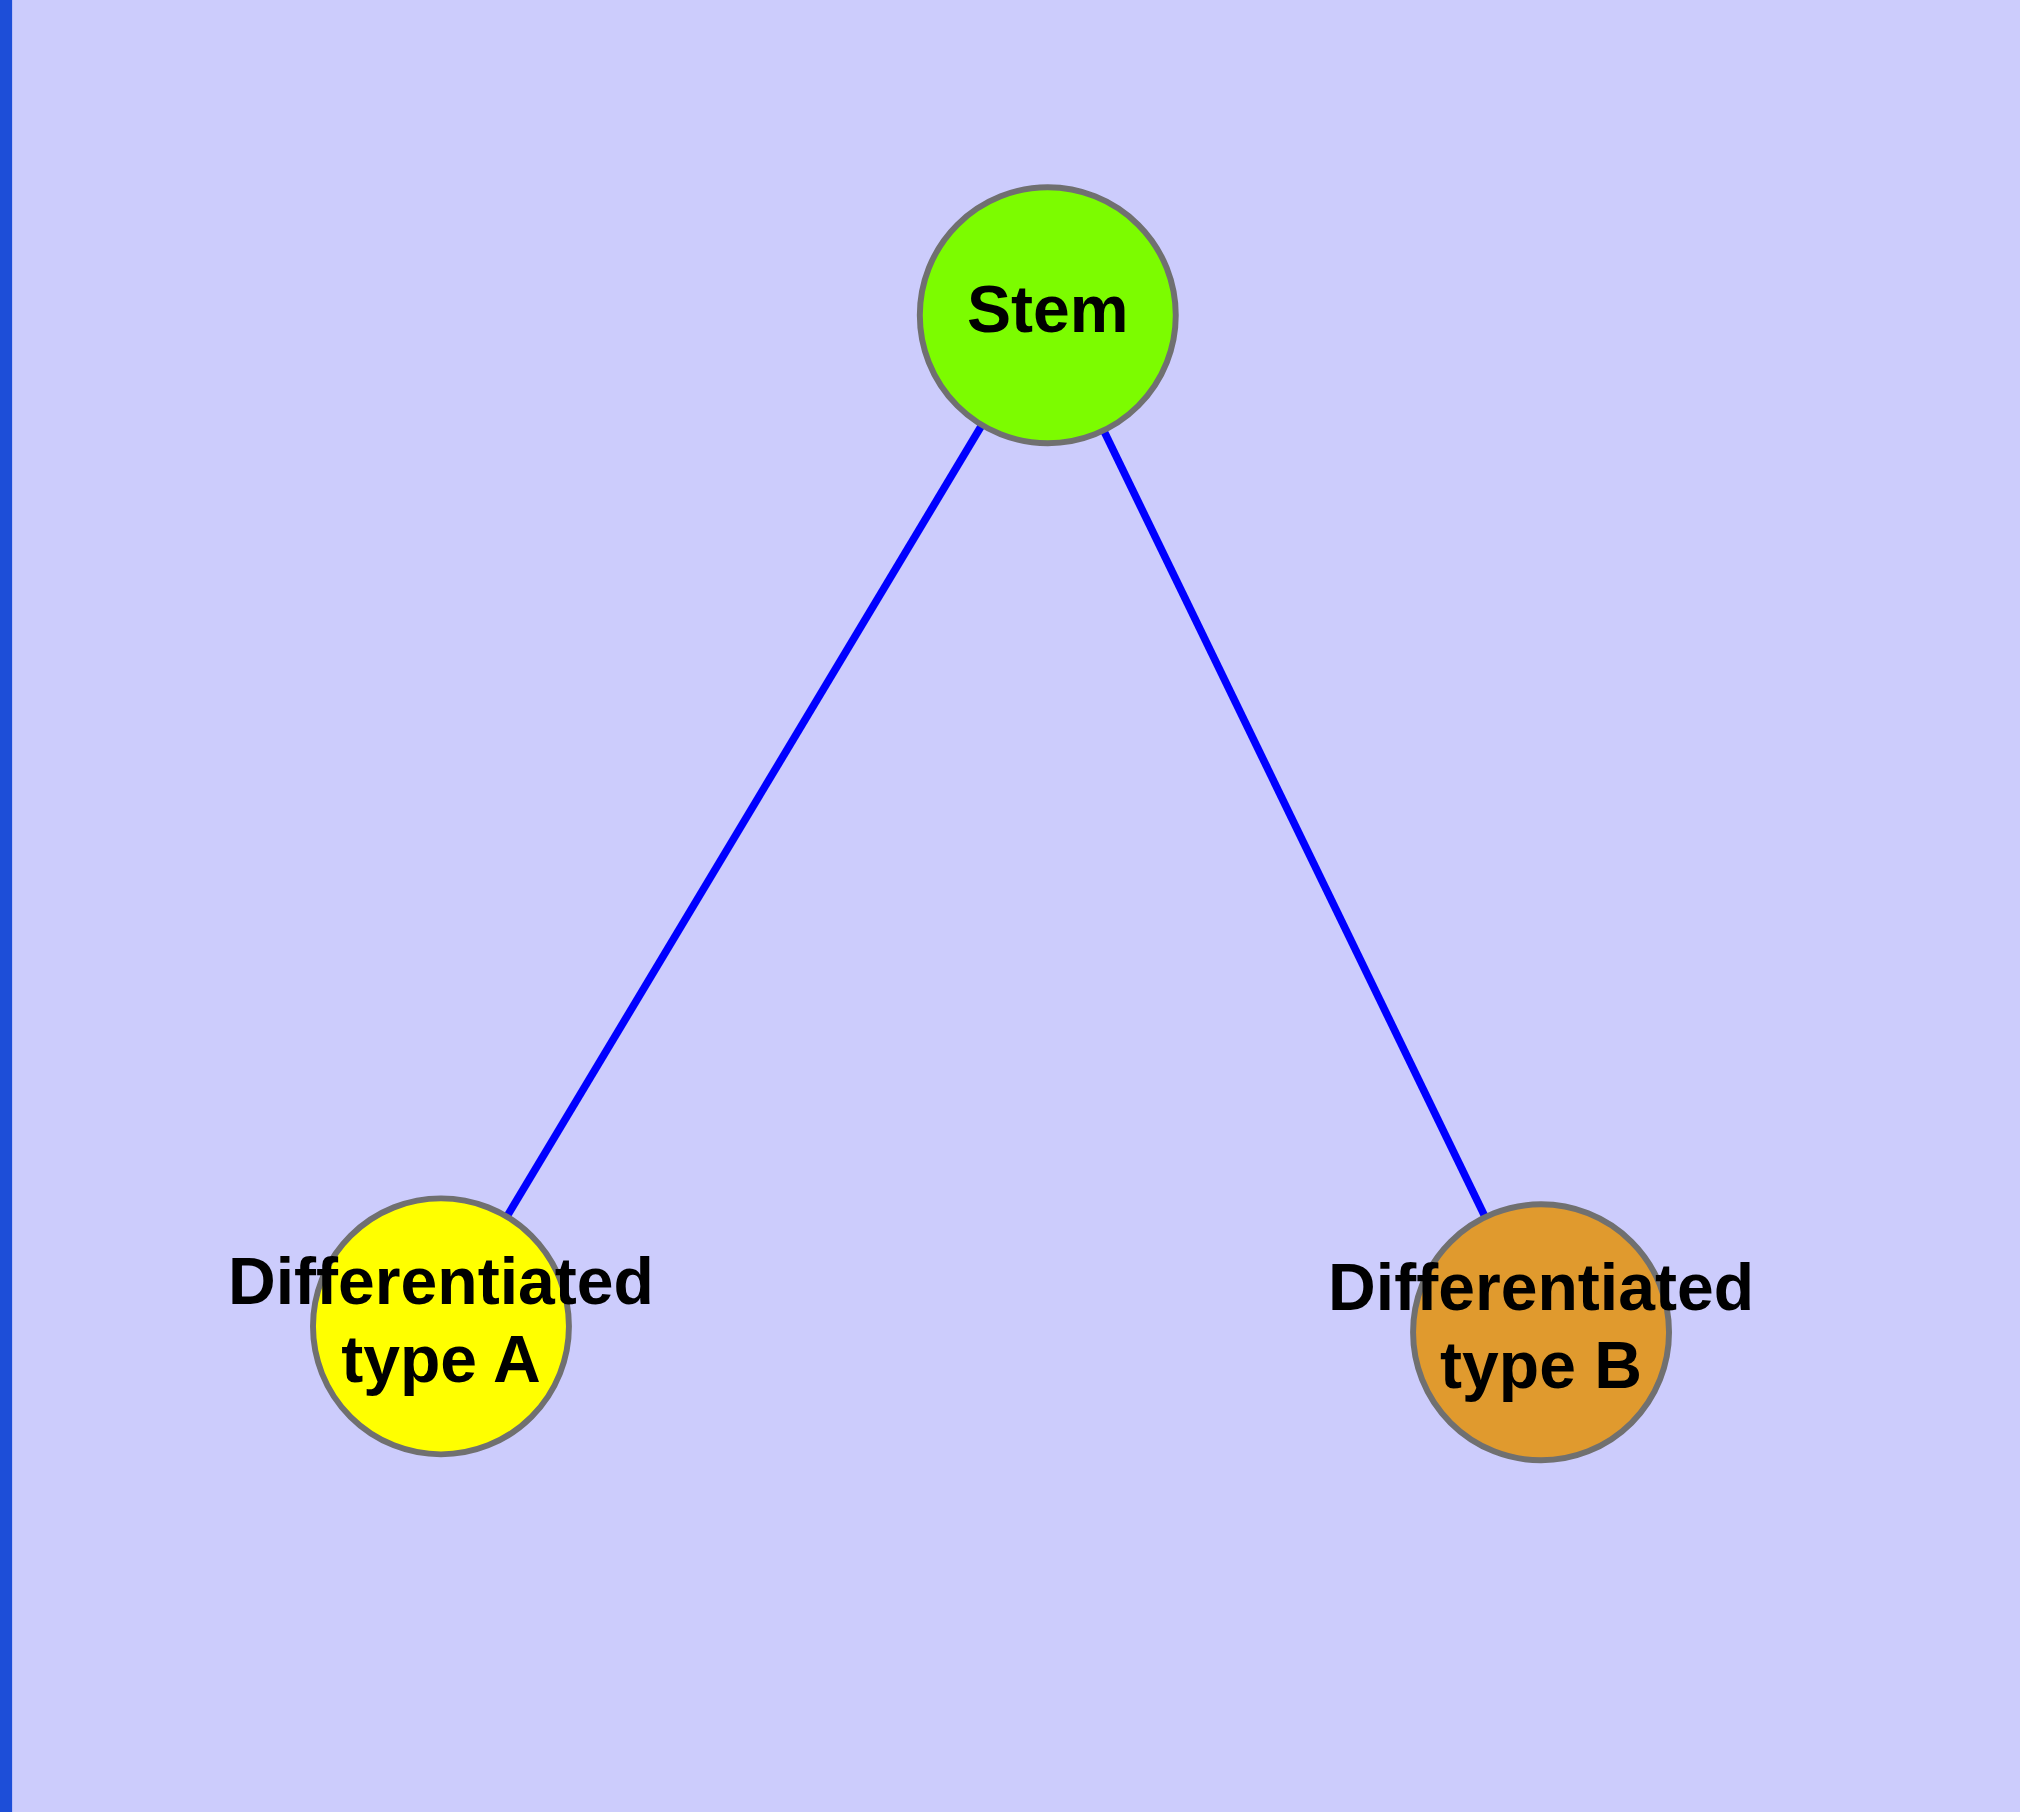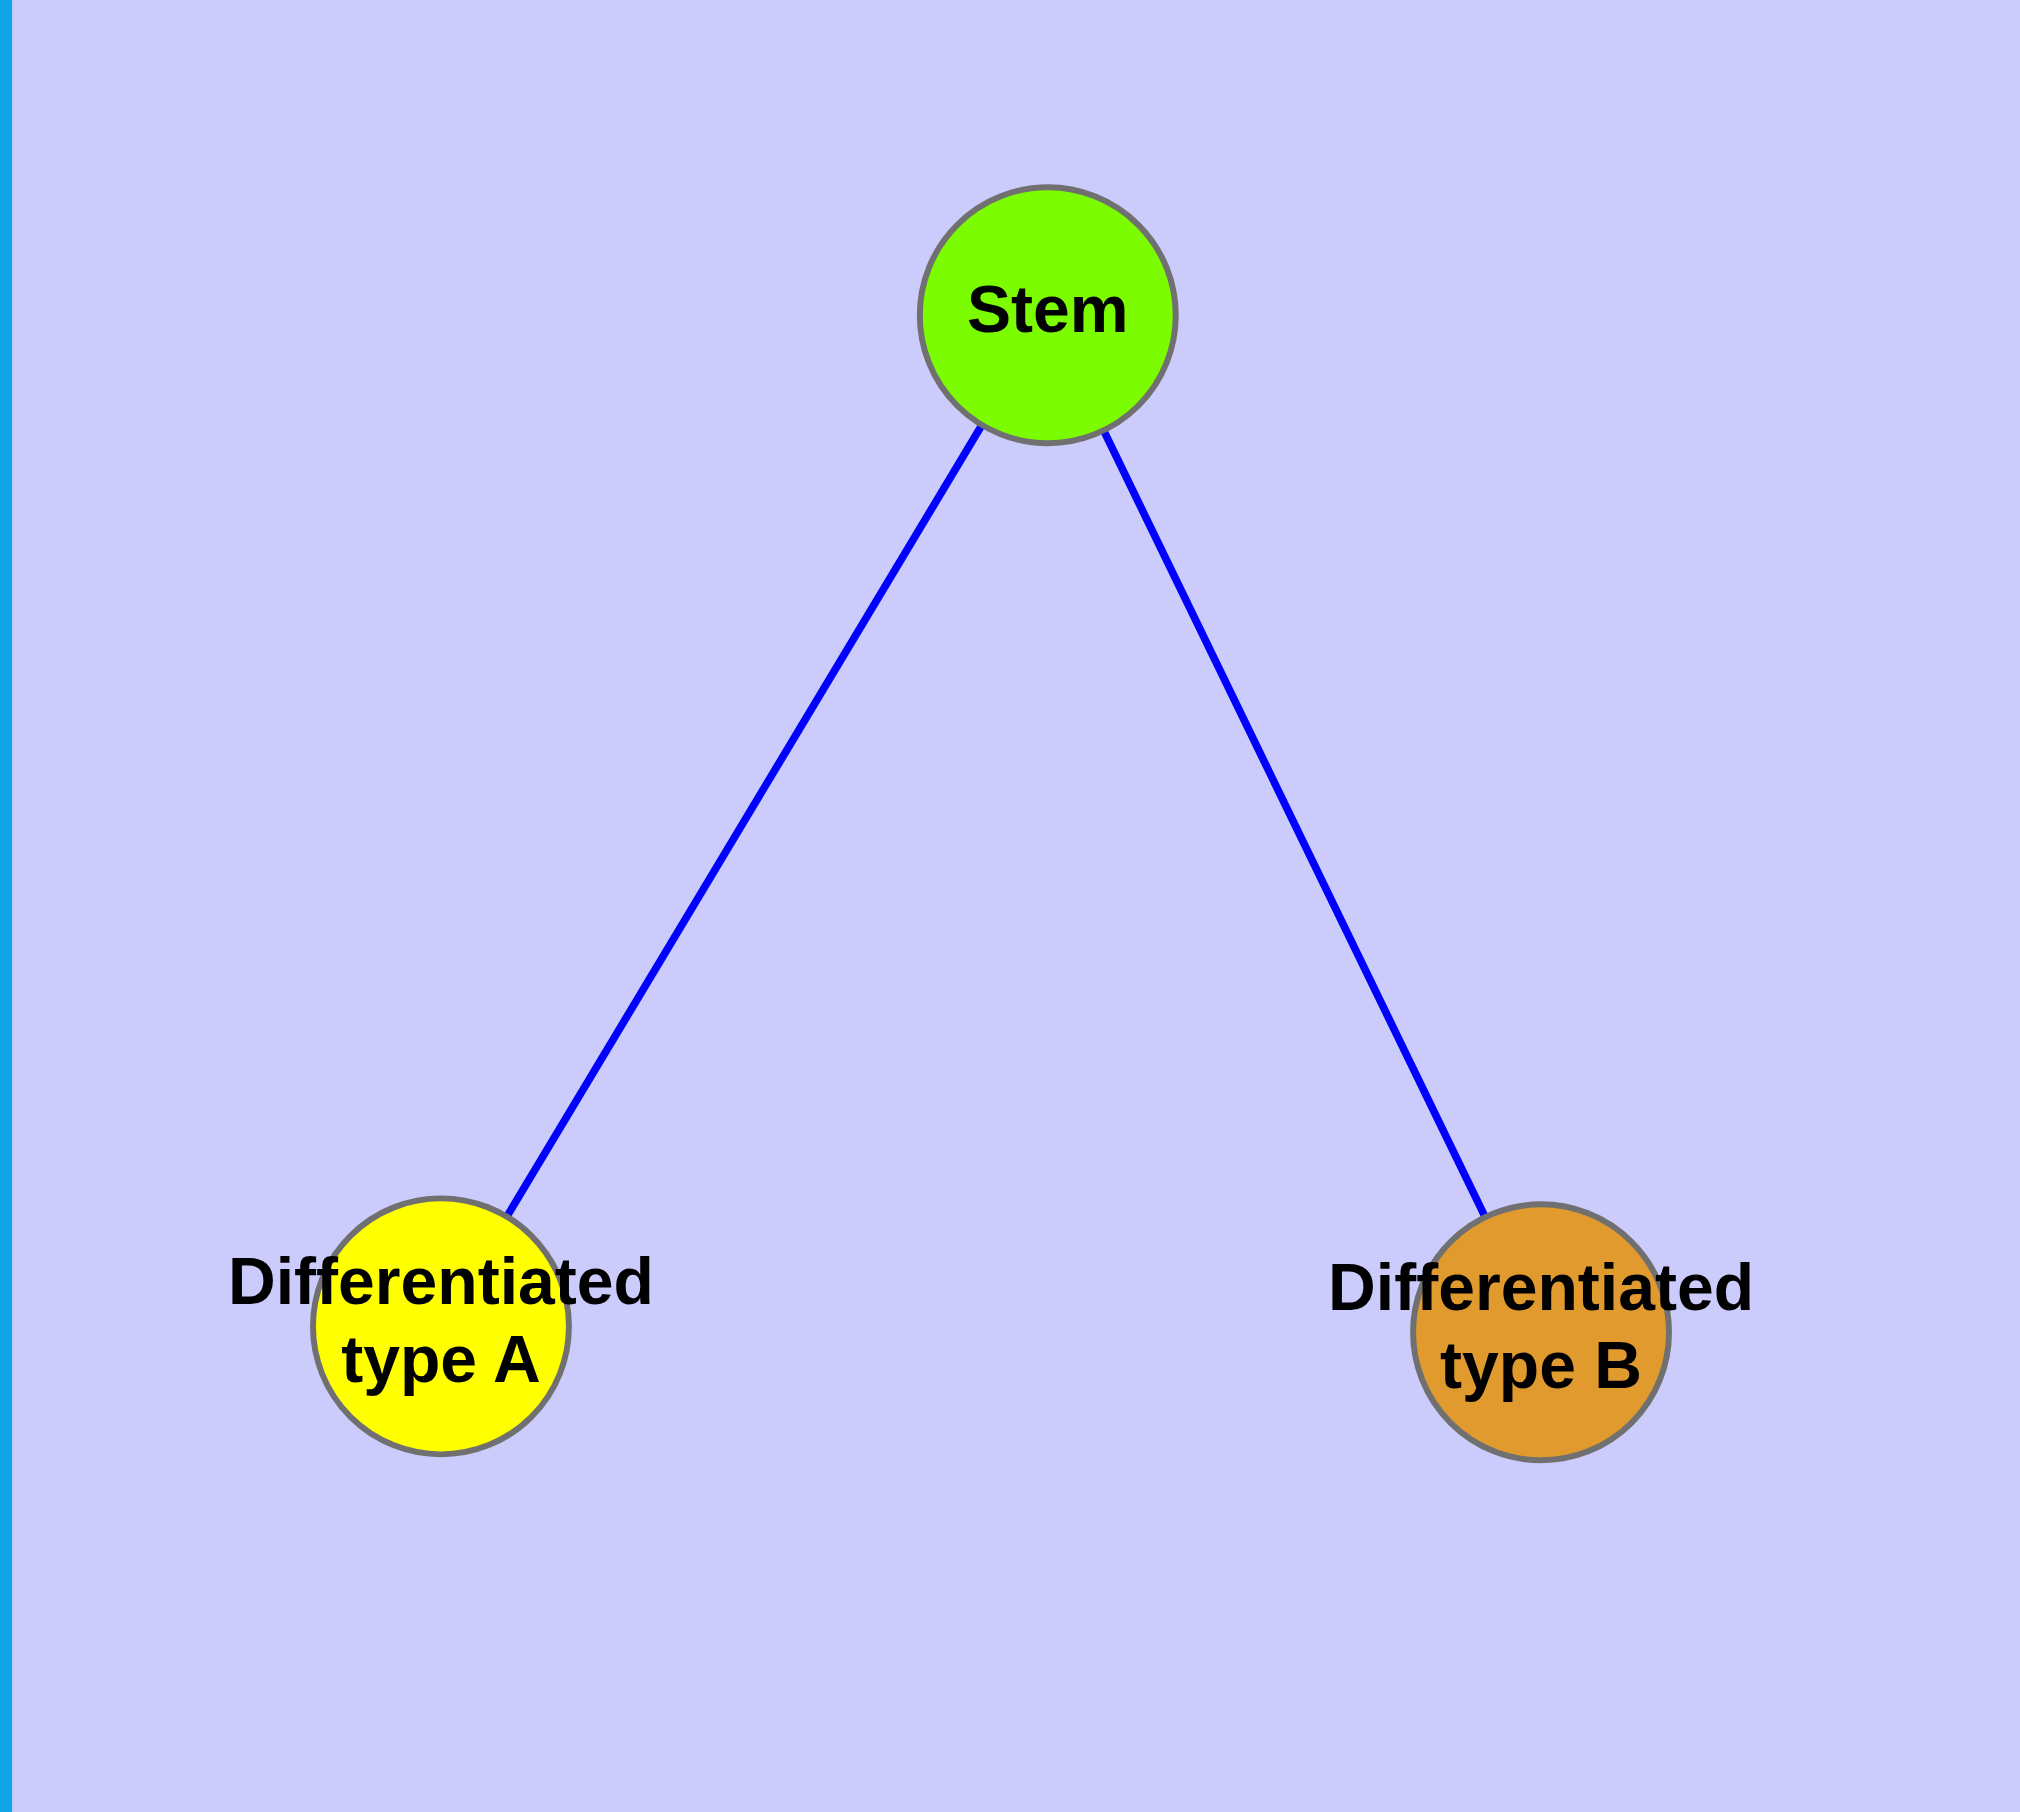--- a/index.html
+++ b/index.html
@@ -32,21 +32,21 @@
     font-weight: bold;
     fill: #000000;
     dominant-baseline: middle;
     text-anchor: middle;
     white-space: pre;
   }
 </style>
 </head>
 <body>
 
-<div id="graph-canvas" style="background: #0ea5e9;">
+<div id="graph-canvas" style="background: #1d4ed8;">
   <svg id="graph-svg" viewBox="0 0 2384 2138" xmlns="http://www.w3.org/2000/svg">
     <rect id="bg-rect" x="14" y="0" width="2370" height="2138" fill="#ccccfc"></rect>
     <g id="edges-layer">
         <line x1="1159.324384663602" y1="499.756995944585" x2="596.6756153363981" y2="1437.243004055415" stroke="#0000ff" stroke-width="9" stroke-linecap="butt"></line>
         <line x1="1301.0211985354097" y1="506.0643268771333" x2="1752.9788014645903" y2="1437.9356731228668" stroke="#0000ff" stroke-width="9" stroke-linecap="butt"></line>
       </g>
     <g id="nodes-layer">
         <circle cx="1236" cy="372" r="151" fill="#7cfc00" stroke="#707070" stroke-width="7"></circle>
         <circle cx="520" cy="1565" r="151" fill="#ffff00" stroke="#707070" stroke-width="7"></circle>
         <circle cx="1818" cy="1572" r="151" fill="#e09a2e" stroke="#707070" stroke-width="7"></circle>

